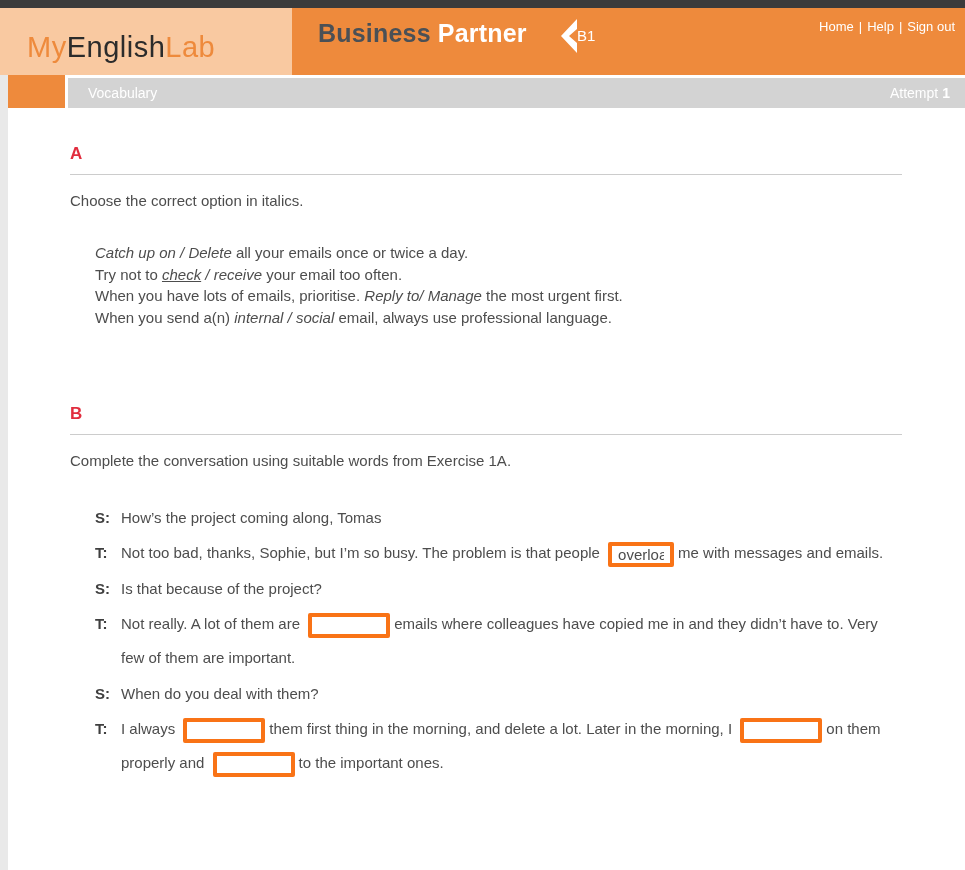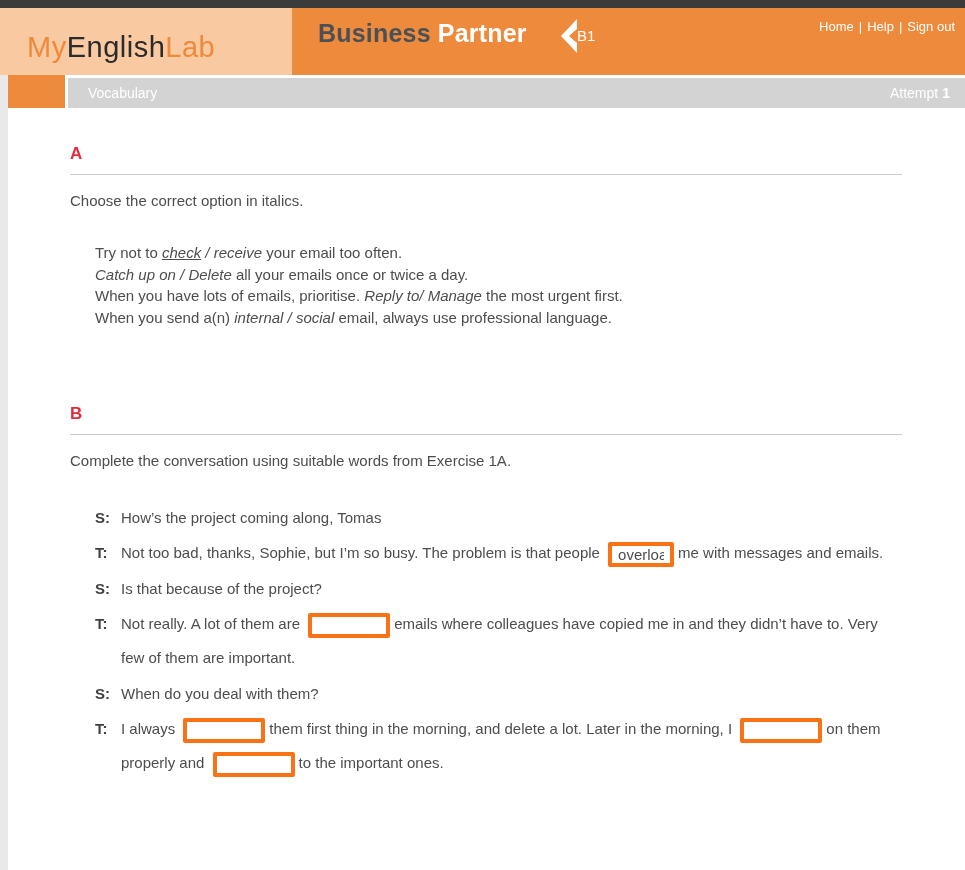--- a/index.html
+++ b/index.html
@@ -120,22 +120,22 @@
 <div class="left-strip"></div>
 
 <div class="content">
 
   <div class="section-a">
     <div class="sec-heading">A</div>
     <hr class="rule">
     <div class="instruction">Choose the correct option in italics.</div>
     <div class="checklist">
       <div>
+          <div class="check-line"><span class="italic">Catch up on / Delete</span><span> all your emails once or twice a day.</span></div>
           <div class="check-line"><span>Try not to </span><span class="italic-underline">check</span><span class="italic"> / </span><span class="italic">receive</span><span> your email too often.</span></div>
-          <div class="check-line"><span class="italic">Catch up on / Delete</span><span> all your emails once or twice a day.</span></div>
           <div class="check-line"><span>When you have lots of emails, prioritise. </span><span class="italic">Reply to/ Manage</span><span> the most urgent first.</span></div>
           <div class="check-line"><span>When you send a(n) </span><span class="italic">internal / social</span><span> email, always use professional language.</span></div>
         </div>
     </div>
   </div>
 
   <div class="section-b">
     <div class="sec-heading">B</div>
     <hr class="rule">
     <div class="instruction">Complete the conversation using suitable words from Exercise 1A.</div>

